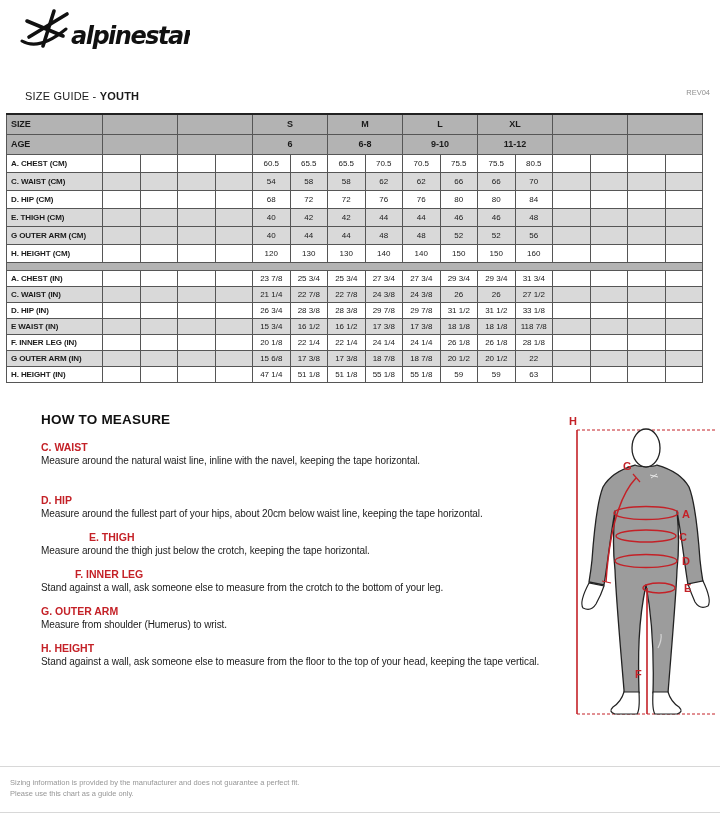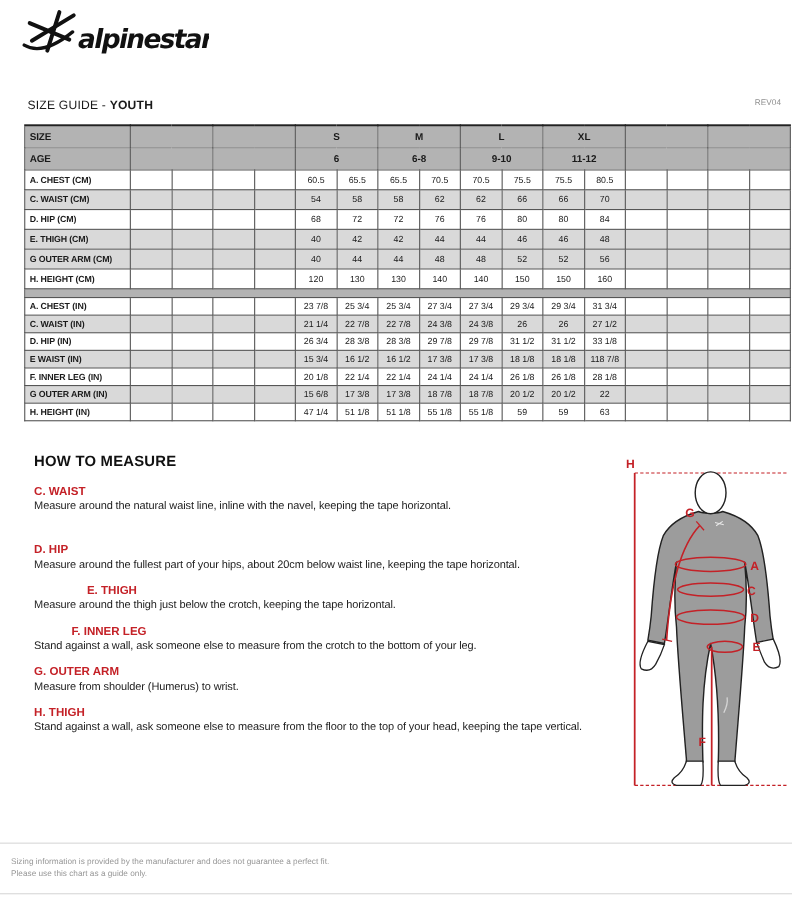--- a/index.html
+++ b/index.html
@@ -10,38 +10,38 @@
   }
 
   
   .logo { position:absolute; left:20px; top:8px; }
   .titlebar { position:absolute; left:25px; top:86px; width:670px; }
   .page-title { font-size:11px; letter-spacing:0.2px; }
   .page-title .bold { font-weight:bold; }
   .rev { position:absolute; right:10px; top:88px; font-size:7.5px; color:#909090; }
 
   
-  .table-wrap { position:absolute; left:22px; top:113px; width:696px; }
+  .table-wrap { position:absolute; left:6px; top:113px; width:696px; }
   table.size-table {
     width:696px; border-collapse:collapse; table-layout:fixed;
     border:1px solid #3d3d3d; border-top:2px solid #222;
   }
   table.size-table td {
     border:1px solid #565656; padding:0; text-align:center;
     font-size:8px; color:#1a1a1a; overflow:hidden; white-space:nowrap;
   }
   tr.head-row td { background:#b3b3b3; font-weight:bold; font-size:9px; height:20px; }
   tr.cm-row td { height:18px; background:#fff; }
   tr.in-row td { height:16px; background:#fff; }
   tr.alt td { background:#d9d9d9; }
   td.label-cell { text-align:left !important; padding-left:4px !important; font-weight:bold; font-size:7.6px; letter-spacing:-0.1px; }
   tr.spacer-row td { height:8px; background:#b3b3b3; padding:0; }
 
   
-  .measure { position:absolute; left:31px; top:412px; width:548px; }
+  .measure { position:absolute; left:41px; top:412px; width:548px; }
   .measure h2 { font-size:13.5px; font-weight:bold; color:#111; margin-bottom:14px; letter-spacing:0.2px; }
   .measure-block { margin-bottom:12px; }
   .measure-block h3 { font-size:10.5px; font-weight:bold; margin-bottom:2px; }
   .measure-block p { font-size:10px; color:#1c1c1c; white-space:nowrap; letter-spacing:-0.1px; }
 
   
   .diagram { position:absolute; left:563px; top:412px; }
 
   
   .footer-rule-top { position:absolute; left:0; top:766px; width:720px; height:1px; background:#d8d8d8; }
@@ -383,21 +383,21 @@
       </div>
       <div class="measure-block">
         <h3 style="color: rgb(196, 33, 39); margin-left: 34px;">F. INNER LEG</h3>
         <p>Stand against a wall, ask someone else to measure from the crotch to the bottom of your leg.</p>
       </div>
       <div class="measure-block">
         <h3 style="color: rgb(196, 33, 39);">G. OUTER ARM</h3>
         <p>Measure from shoulder (Humerus) to wrist.</p>
       </div>
       <div class="measure-block">
-        <h3 style="color: rgb(196, 33, 39);">H. THIGH</h3>
+        <h3 style="color: rgb(196, 33, 39);">H. HEIGHT</h3>
         <p>Stand against a wall, ask someone else to measure from the floor to the top of your head, keeping the tape vertical.</p>
       </div>
     </div>
 </div>
 
 <div class="diagram">
   <svg width="157" height="312" viewBox="0 0 157 312">
 
     <line x1="14" y1="18" x2="153" y2="18" stroke="#c42127" stroke-width="1" stroke-dasharray="3,2"></line>
     <line x1="14" y1="302" x2="153" y2="302" stroke="#c42127" stroke-width="1" stroke-dasharray="3,2"></line>

